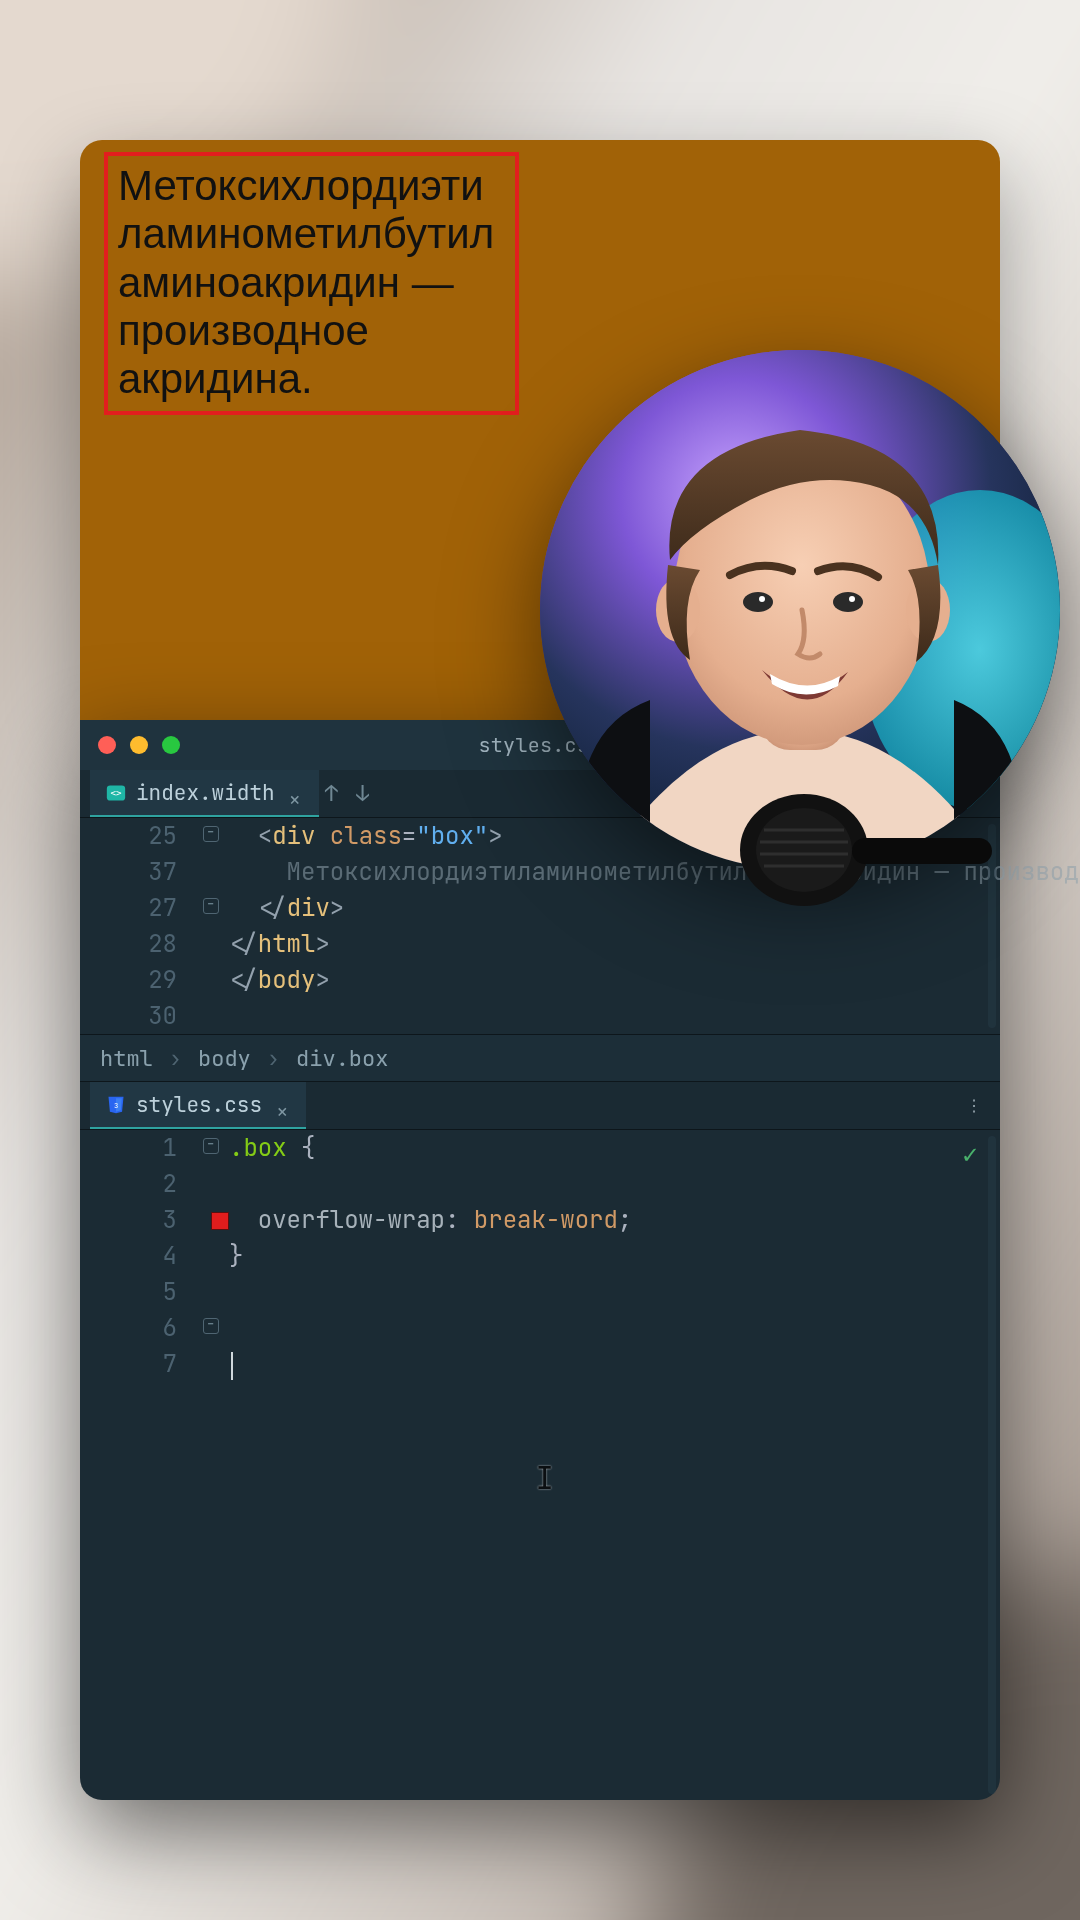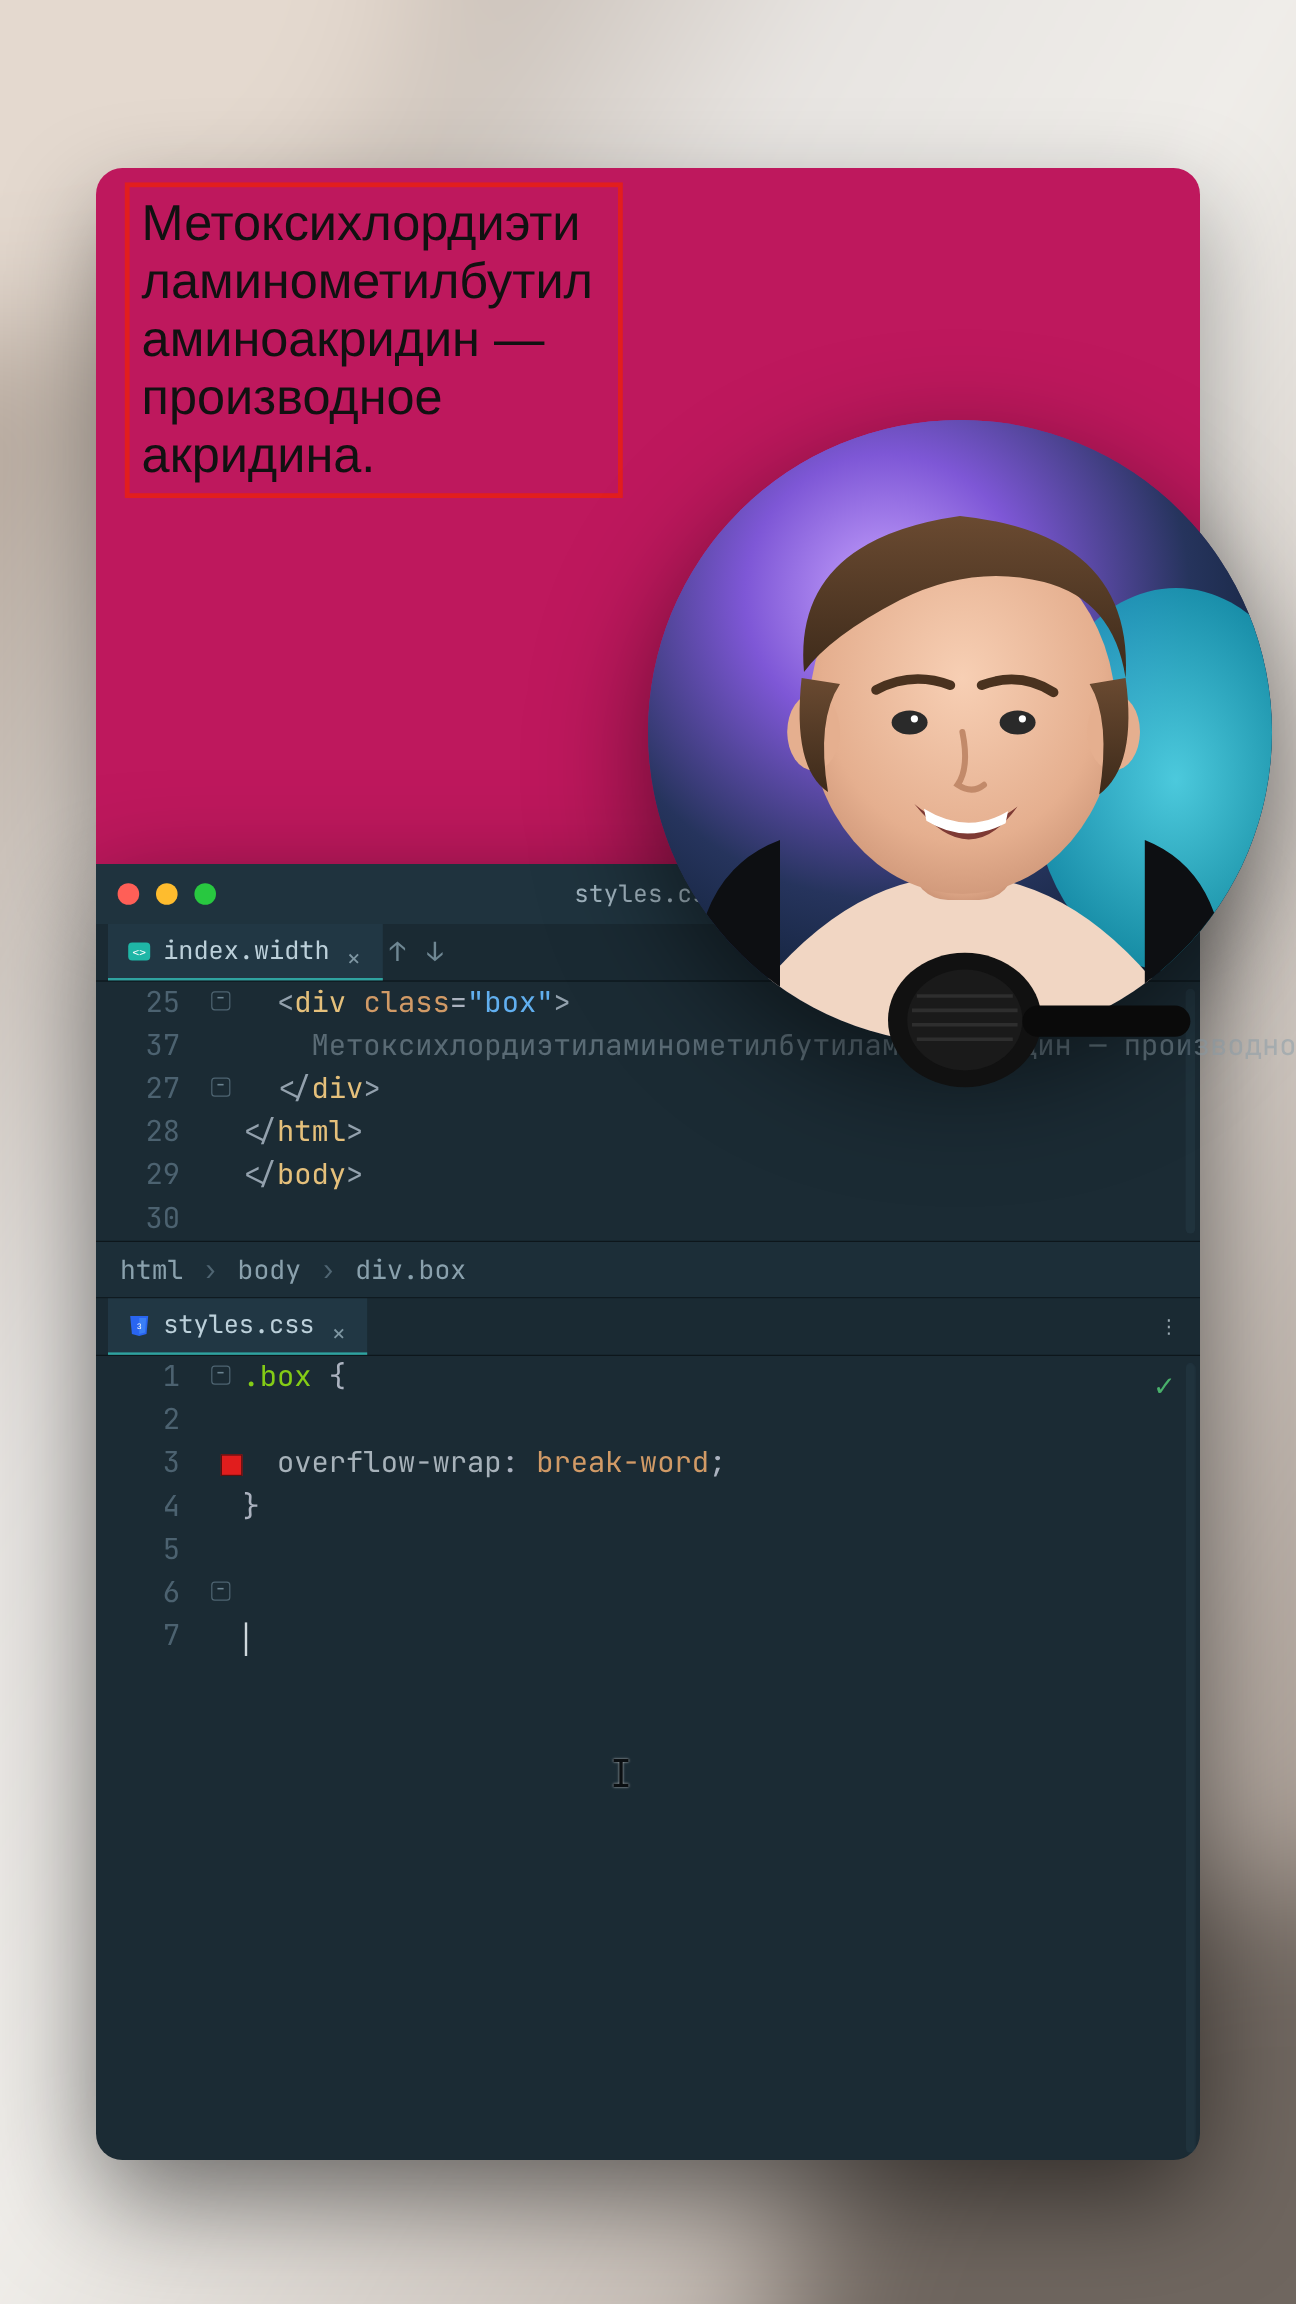--- a/index.html
+++ b/index.html
@@ -19,21 +19,21 @@
   
   .stage {
     position: absolute; left: 80px; right: 80px; top: 140px; bottom: 120px;
     border-radius: 22px;
     overflow: visible;
   }
 
   
   .preview {
     position: absolute; top: 0; left: 0; right: 0; height: 580px;
-    background: #be185d;
+    background: #a16207;
     border-radius: 22px 22px 0 0;
     box-shadow: 0 30px 80px rgba(0,0,0,.35);
   }
   .box-demo {
     position: absolute; left: 24px; top: 12px;
     width: 415px;
     border: 4px solid #e21e1e;
     padding: 6px 10px 8px 10px;
     font-family: "Segoe UI", Arial, sans-serif;
     font-size: 42px;
@@ -91,21 +91,21 @@
     width: 14px; height: 14px; display:inline-flex;
     color: #7e96a2; margin-left: 4px;
   }
   .tabs .menu-dots {
     margin-left: auto; margin-right: 18px; color: #c9a24a;
     font-size: 26px; letter-spacing: 2px;
   }
   .arrows { display:flex; gap:18px; color:#6f8793; margin-right:18px; font-size:22px; }
 
   
-  .code { position: relative; }
+  .code { position: relative; margin-left: 27px; }
   .gutter { position:absolute; left:0; top:0; bottom:0; width:92px;
     text-align:right; padding-right:22px; color:#4c6270; font-size:24px; user-select:none;
   }
   .gutter div { height:36px; line-height:36px; }
   .lines { margin-left:92px; }
   .ln { height:36px; line-height:36px; font-size:24px; white-space: pre; color:#a9b9c2; }
   .foldcol { position:absolute; left:92px; top:0; bottom:0; width:28px; }
   .fold { position:absolute; width:16px; height:16px; left:4px;
     border:1.5px solid #4f6572; border-radius:3px; }
   .fold::before { content:"−"; color:#6b8390; position:absolute; left:2px; top:-6px; font-size:16px; }

